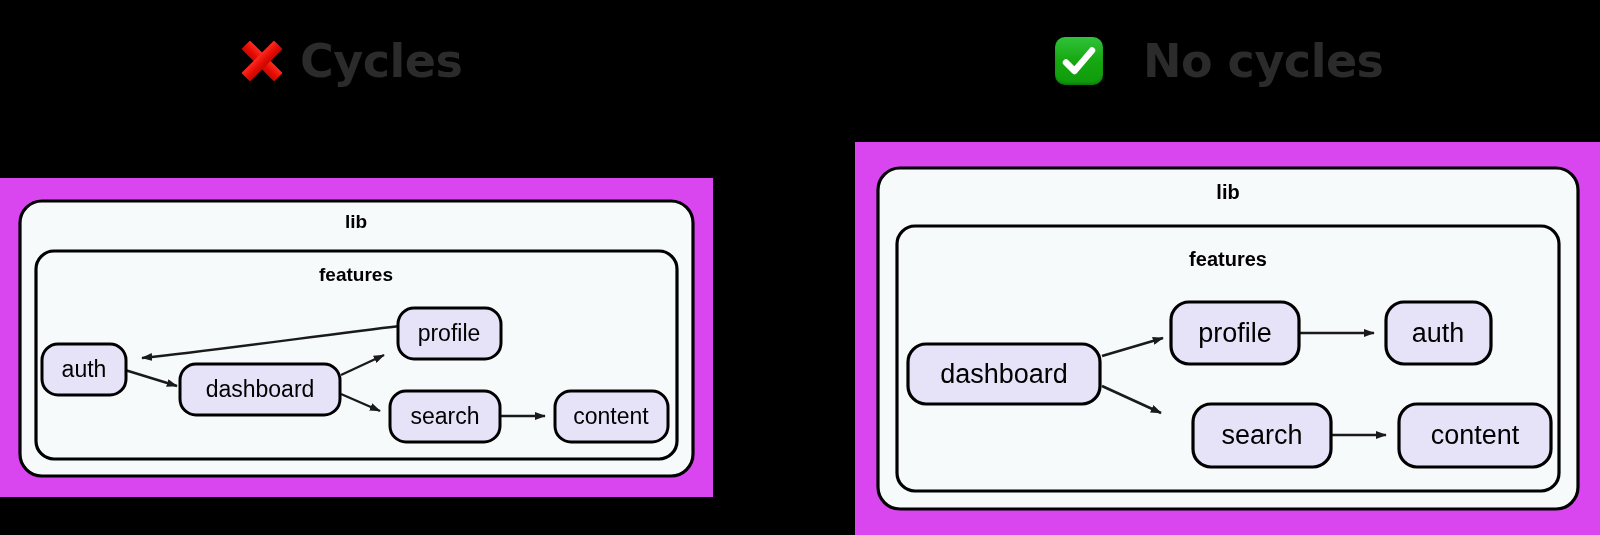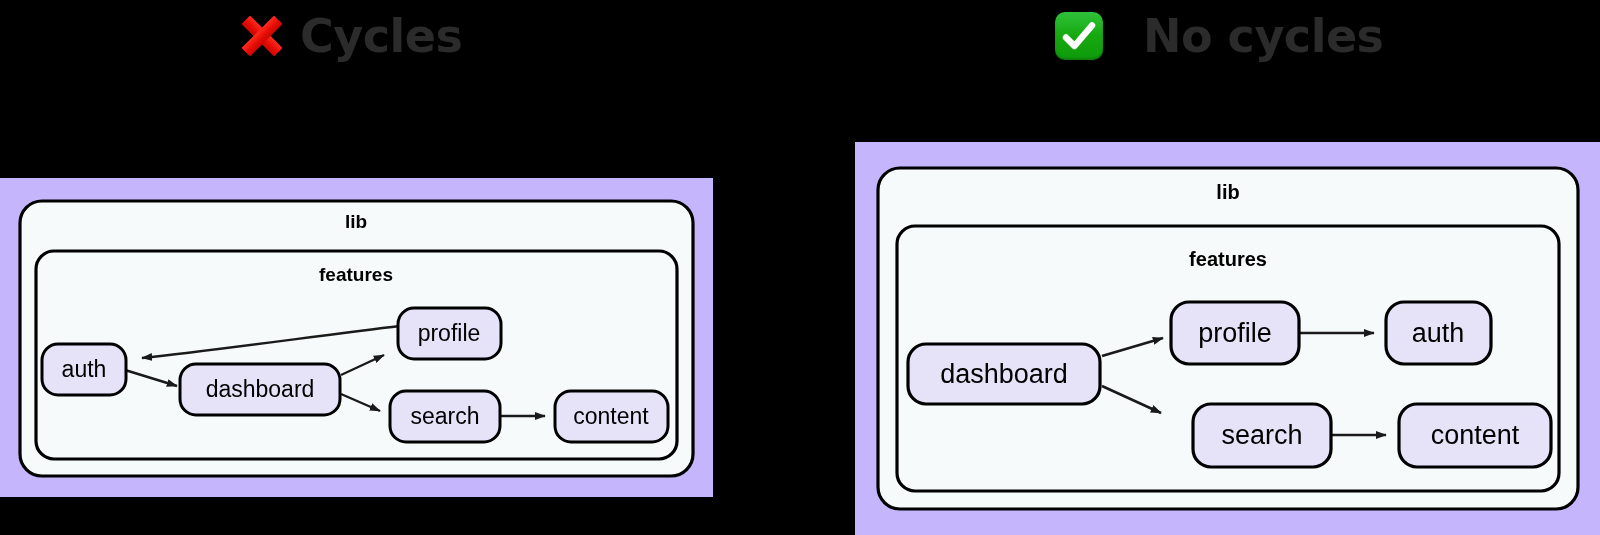--- a/index.html
+++ b/index.html
@@ -27,20 +27,21 @@
     display: flex;
     align-items: center;
     gap: 14px;
     font-family: "DejaVu Sans", sans-serif;
     font-weight: bold;
     font-size: 46px;
     letter-spacing: -0.5px;
     color: #2b2b2b;
     white-space: nowrap;
     line-height: 1;
+    margin-top: 25px;
   }
   #title-left  { left: 238px; top: 12px; }
   #title-right { left: 1055px; top: 12px; gap: 40px; }
 
   .title-emoji {
     width: 48px;
     height: 48px;
     position: relative;
     flex: 0 0 auto;
   }
@@ -63,21 +64,21 @@
   .emoji-check {
     border-radius: 10px;
     background: linear-gradient(180deg, #2fc23a 0%, #16a810 50%, #0f9a0c 100%);
     box-shadow: inset 0 -2px 2px rgba(0,0,0,.18);
   }
   .emoji-check svg { position: absolute; left: 0; top: 0; }
 
   
   .panel {
     position: absolute;
-    background: #c4b5fd;
+    background: #d946ef;
   }
   #panel-left  { left: 0px;   top: 178px; width: 713px;  height: 319px; }
   #panel-right { left: 855px; top: 142px; width: 745px;  height: 393px; }
 
   .panel svg { display: block; }
 
   
   .grp-label {
     font-family: "Liberation Sans", sans-serif;
     font-weight: bold;

